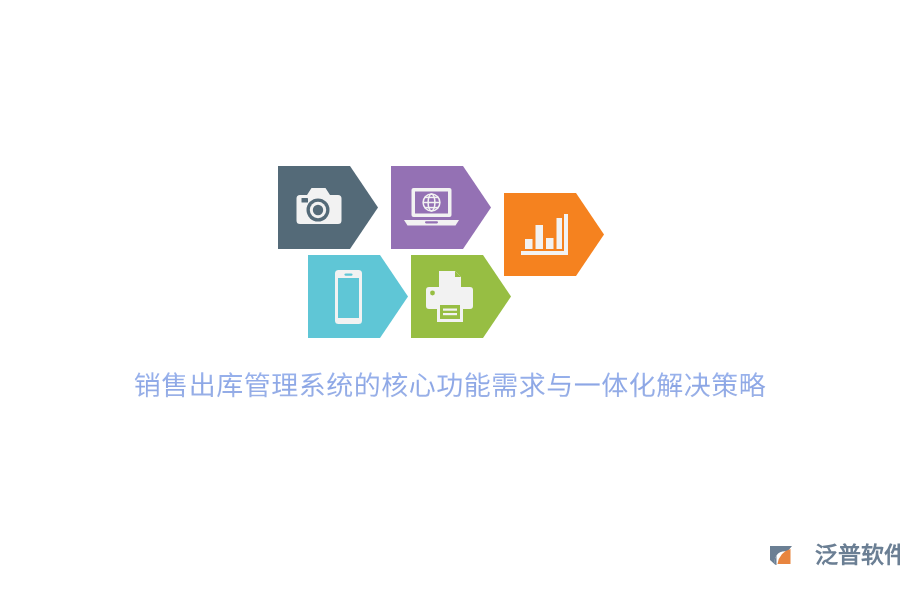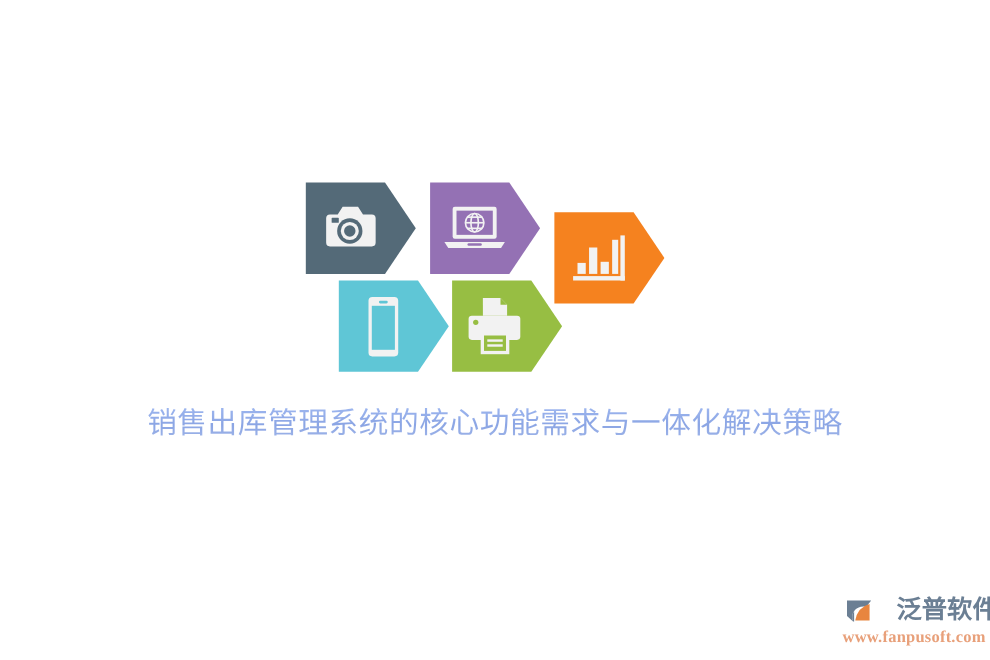--- a/index.html
+++ b/index.html
@@ -200,16 +200,15 @@
     <div class="wm-row">
       <span class="wm-mark">
         <svg viewBox="0 0 30 30" width="30" height="30" aria-hidden="true">
           <path d="M4 6 H26 L21.5 11.5 Q14 10.5 10.5 15.5 Q7.5 20 9.5 25 L4 20 Z" fill="#6b7f94"></path>
           <path d="M24.5 9 Q13.5 12 11.5 24 L24.5 24 Z" fill="#e8853f"></path>
           <path d="M9.5 25 Q7.5 20 10.5 15.5 L10.5 25 Z" fill="#6b7f94"></path>
         </svg>
       </span>
       <span class="wm-name">泛普软件</span>
     </div>
-    <div class="wm-url">www.fanpusoft.com</div>
   </div>
 
 </div>
 
 </body></html>

